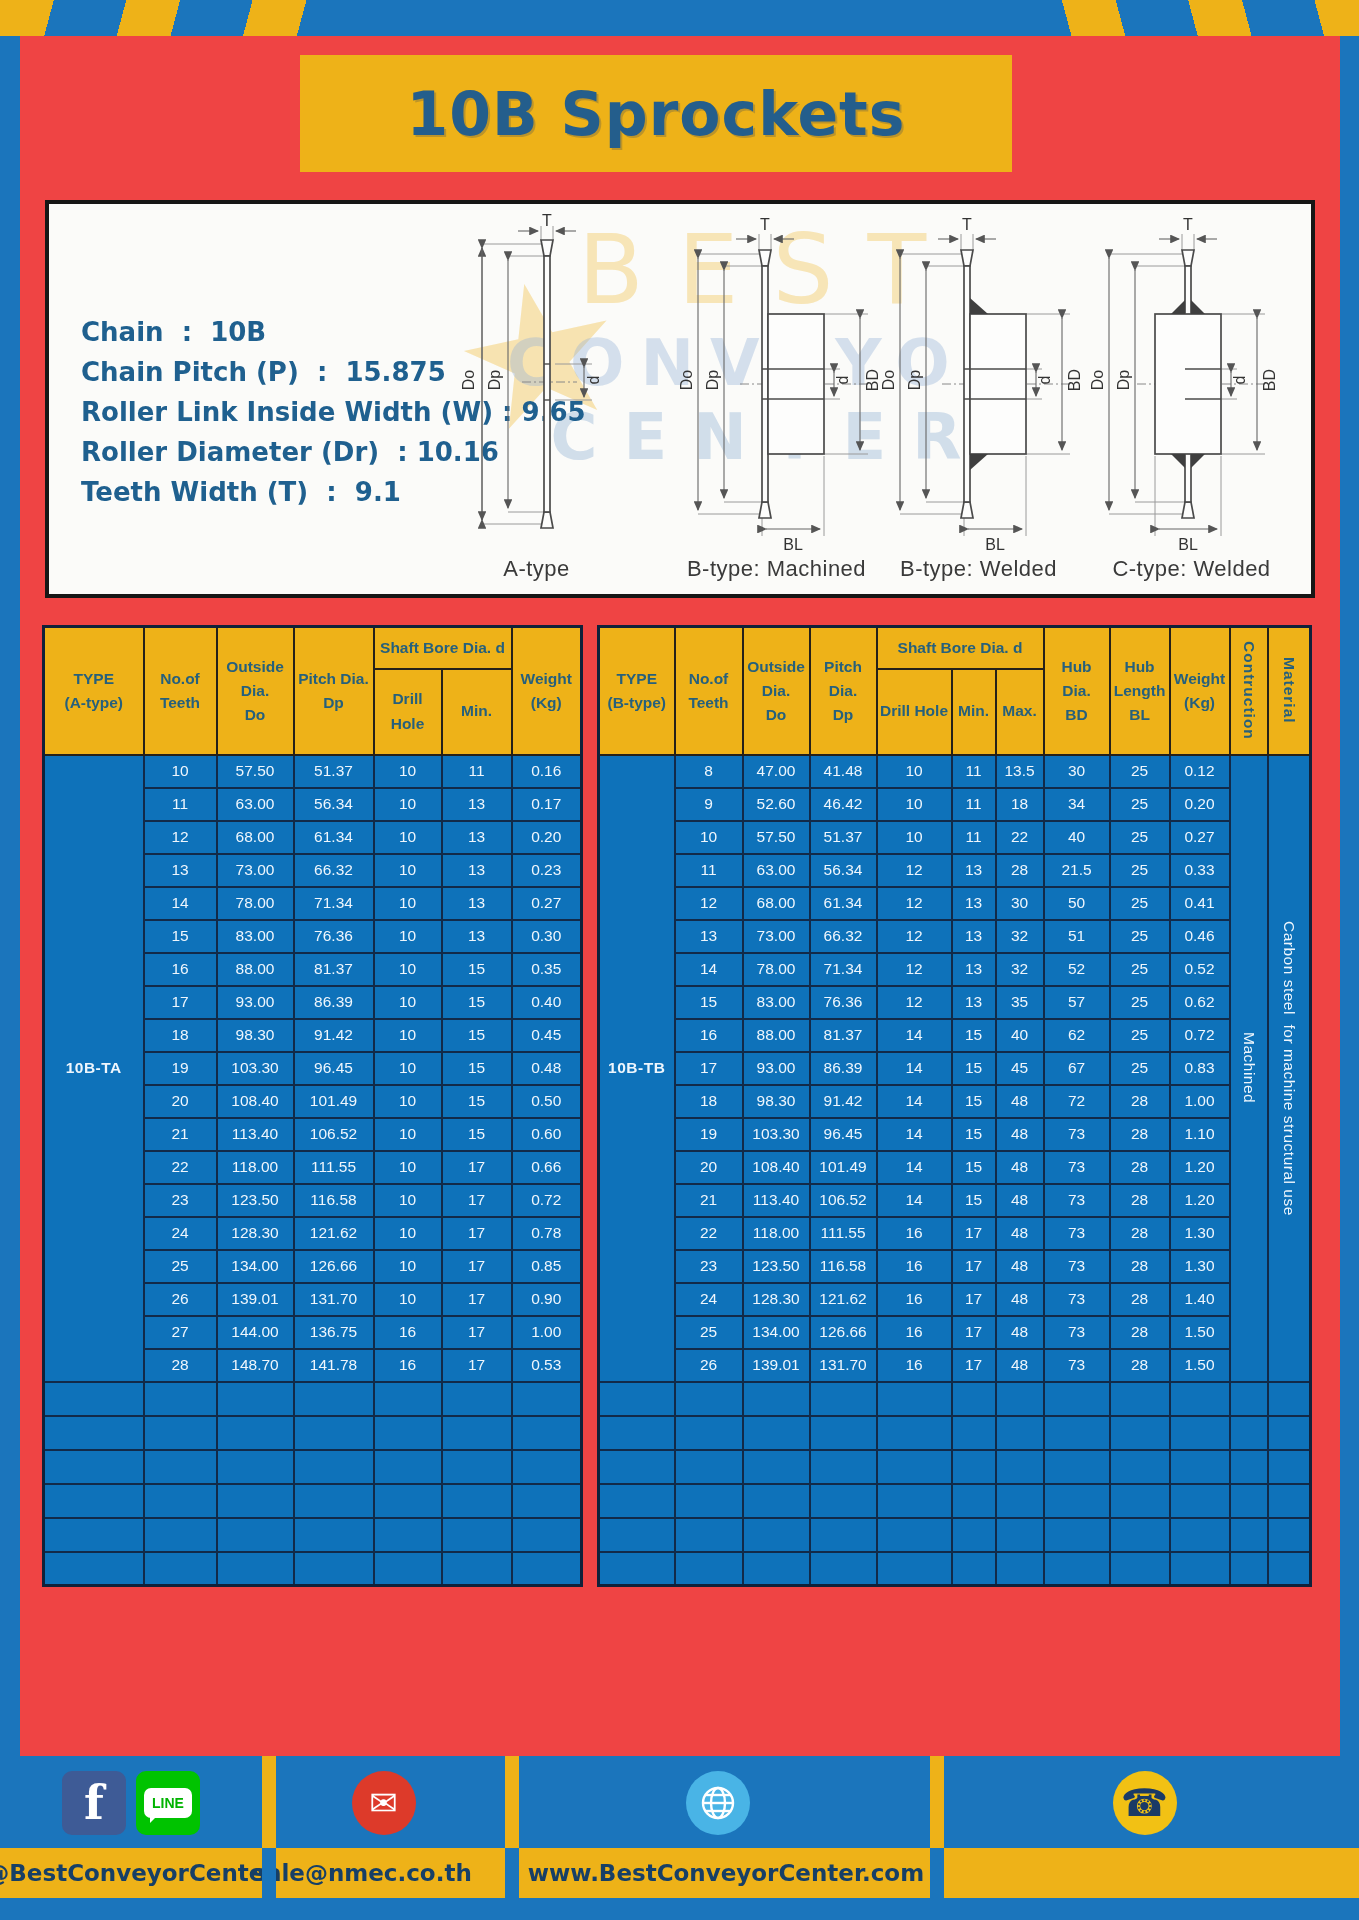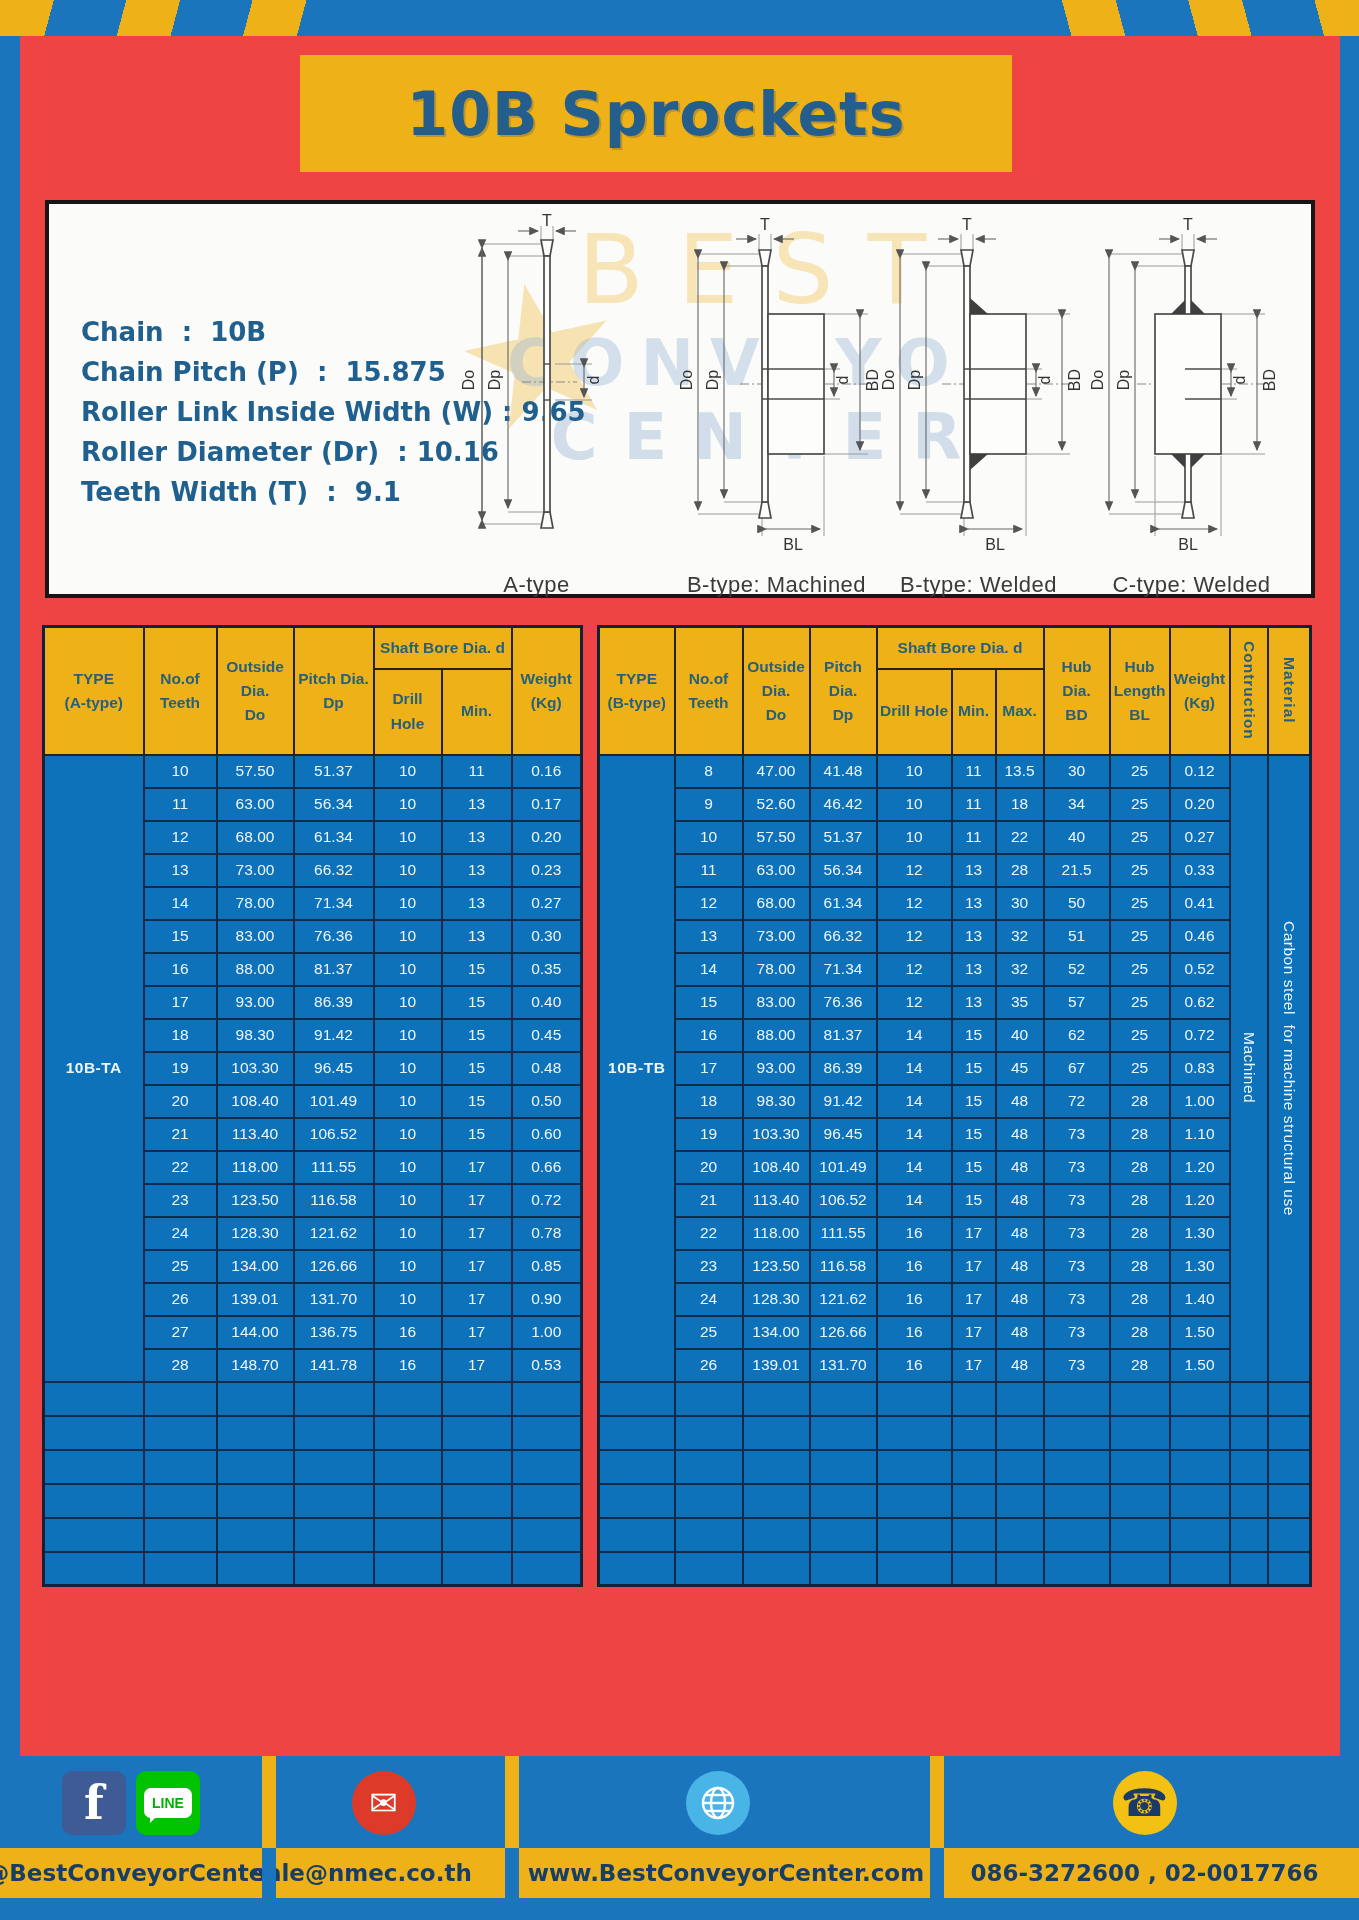--- a/index.html
+++ b/index.html
@@ -23,21 +23,21 @@
     border:4px solid #161616;box-sizing:border-box;}
   .specs{position:absolute;left:32px;top:108px;white-space:pre;font-family:"DejaVu Sans",sans-serif;
     font-weight:bold;font-size:26px;line-height:40px;color:#1f608f;}
   .watermark{position:absolute;left:400px;top:10px;width:640px;text-align:center;pointer-events:none;}
   .watermark .w1{display:block;font-size:96px;font-weight:normal;letter-spacing:34px;color:rgba(240,180,30,.30);font-family:"DejaVu Sans",sans-serif;}
   .watermark .w2{display:block;font-size:64px;font-weight:bold;letter-spacing:16px;color:rgba(150,180,215,.38);font-family:"DejaVu Sans",sans-serif;}
   .watermark .w3{display:block;font-size:64px;font-weight:bold;letter-spacing:26px;color:rgba(150,180,215,.42);font-family:"DejaVu Sans",sans-serif;}
   .watermark-star{position:absolute;left:405px;top:40px;font-size:190px;color:rgba(240,180,30,.33);transform:rotate(-12deg);}
   .diag{position:absolute;top:10px;text-align:center;}
   .diag svg{display:block;margin:0 auto;}
-  .diag .cap{margin-top:18px;font-size:22px;color:#3a3a3a;font-weight:500;letter-spacing:.5px;}
+  .diag .cap{margin-top:2px;font-size:22px;color:#3a3a3a;font-weight:500;letter-spacing:.5px;}
   .d1{left:400px;width:175px;}  .d2{left:620px;width:215px;}
   .d3{left:822px;width:215px;}  .d4{left:1035px;width:215px;}
   
   table.spec{border-collapse:collapse;table-layout:fixed;position:absolute;}
   table.spec th{background:#eeb218;color:#26607c;font-weight:bold;font-size:15.5px;
     border:2px solid #262119;white-space:pre-line;line-height:1.55;padding:2px 1px;text-align:center;vertical-align:middle;}
   table.spec td{background:#0e72ba;color:#eef6fd;font-size:15.5px;border:2px solid #122a49;
     text-align:center;vertical-align:middle;padding:0 2px;}
   table.spec{border:3px solid #10213a;}
   .tblA{left:42px;top:625px;width:538px;}
@@ -919,19 +919,18 @@
     </div>
 
     <div class="f-divider" style="left:262px;"></div>
     <div class="f-divider" style="left:505px;"></div>
     <div class="f-divider" style="left:930px;"></div>
 
     <div class="f-bar"></div>
     <div class="f-section-text" style="left:0;width:262px;">@BestConveyorCenter</div>
     <div class="f-section-text" style="left:262px;width:200px;">sale@nmec.co.th</div>
     <div class="f-section-text" style="left:505px;width:442px;">www.BestConveyorCenter.com</div>
-    <div class="f-section-text" style="left:930px;width:429px;">086-3272600 , 02-0017766</div>
     <div class="f-bar-divider" style="left:262px;"></div>
     <div class="f-bar-divider" style="left:505px;"></div>
     <div class="f-bar-divider" style="left:930px;"></div>
   </div>
 
 </div>
 
 </body></html>

